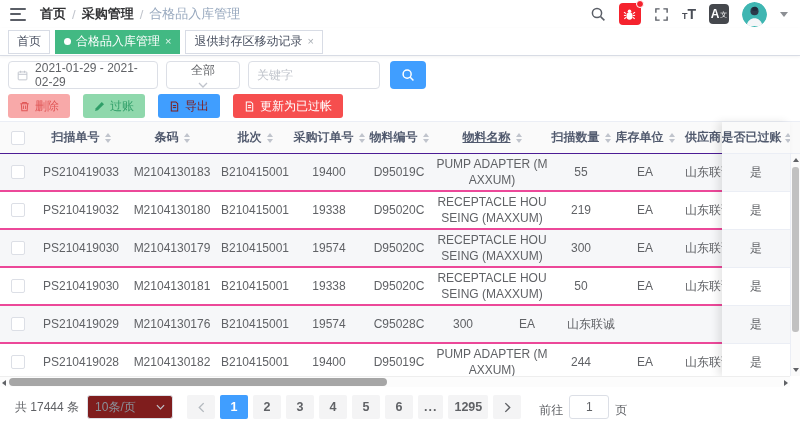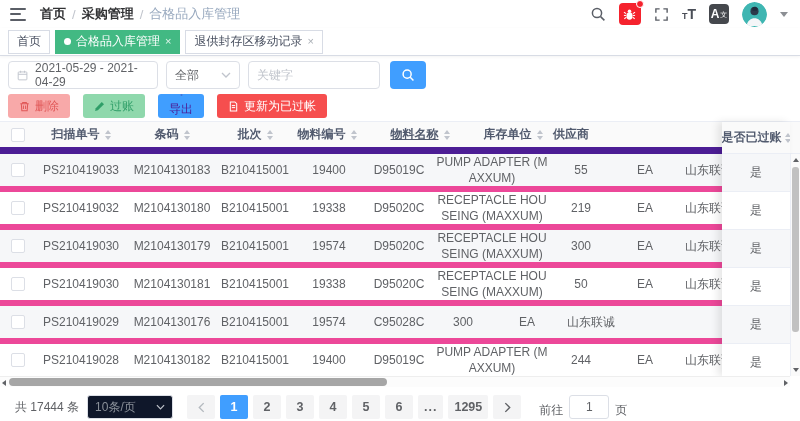--- a/index.html
+++ b/index.html
@@ -31,37 +31,37 @@
   .tabbar { height:28px; border-bottom:1px solid #d8dce5; box-shadow:0 1px 3px rgba(0,0,0,.05); display:flex; align-items:center; padding-left:8px; gap:5px; background:#fff; }
   .tab { height:24px; border:1px solid #d8dce5; background:#fff; padding:0 8px; font-size:12px; color:#495060; display:inline-flex; align-items:center; gap:5px; cursor:pointer; white-space:nowrap; }
   .tab.active { background:#42b983; color:#fff; border-color:#42b983; }
   .tab .dot { width:7px; height:7px; background:#fff; border-radius:50%; }
   .tab .close { font-size:11px; line-height:1; opacity:.85; }
   .tab:not(.active) .close { color:#9aa0a8; }
   
   .toolbar { display:flex; align-items:center; gap:8px; padding:5px 8px 0 8px; }
   .ibox { height:28px; border:1px solid #dcdfe6; border-radius:4px; background:#fff; display:flex; align-items:center; cursor:pointer; }
   .date-box { width:150px; padding:0 8px; gap:7px; color:#606266; }
-  .select-box { width:74px; padding:0 8px; justify-content:space-between; color:#606266; }
+  .select-box { width:74px; padding:0 8px; justify-content:space-between; color:#606266;flex-direction:column; }
   .kw-box { width:132px; padding:0 8px; color:#c0c4cc; }
   .search-btn { width:36px; height:28px; background:#409eff; border:none; border-radius:4px; display:flex; align-items:center; justify-content:center; margin-left:2px; cursor:pointer; }
   
   .actions { display:flex; align-items:center; gap:13px; margin:5px 0 0 8px; }
   .btn { height:24px; border:none; border-radius:3px; padding:0 11px; display:inline-flex; align-items:center; gap:5px; font-size:12px; cursor:pointer; white-space:nowrap; font-family:inherit; }
   .btn-delete { background:#f8a9a9; color:#e05757; }
   .btn-post { background:#8fd8ac; color:#2f9e68; }
-  .btn-export { background:#409eff; color:#4c1d95;flex-direction:column; }
+  .btn-export { background:#409eff; color:#7f1d1d; }
   .btn-update { background:#f64e4e; color:#fff; }
   
   .table { position:relative; margin-top:3px; width:800px; border-top:1px solid #ebeef5; }
-  .thead { display:flex; height:32px; background:#fafafa; border-bottom:7px solid #4c1d95; width:790px; }
+  .thead { display:flex; height:32px; background:#fafafa; border-bottom:1px solid #4c1d95; width:790px; }
   .hcell { display:flex; align-items:center; justify-content:center; gap:3px; color:#515a6e; font-weight:bold; font-size:12px; overflow:hidden; white-space:nowrap; cursor:pointer; }
   .hcell.left { justify-content:flex-start; padding-left:6px; }
   .tbody { width:790px; height:222px; overflow:hidden; }
-  .trow { display:flex; height:38px; border-bottom:6px solid #ec4899; background:#fff; }
+  .trow { display:flex; height:38px; border-bottom:2px solid #ec4899; background:#fff; }
   .trow.stripe { background:#f6f7f9; }
   .tcell { display:flex; align-items:center; justify-content:center; text-align:center; color:#606266; font-size:12px; overflow:hidden; white-space:nowrap; }
   .tcell.wrap { white-space:normal; word-break:break-all; line-height:16px; padding:0 3px; }
   .tcell.left { justify-content:flex-start; padding-left:6px; text-align:left; }
   .checkbox { width:14px; height:14px; border:1px solid #dcdfe6; border-radius:2px; background:#fff; display:inline-block; cursor:pointer; }
   .sortc { display:inline-flex; flex-direction:column; align-items:center; gap:2px; margin-left:2px; }
   .cu { width:0; height:0; border:3.5px solid transparent; border-top:none; border-bottom:4px solid #c0c4cc; }
   .cd { width:0; height:0; border:3.5px solid transparent; border-bottom:none; border-top:4px solid #c0c4cc; }
   .fixed-col { position:absolute; top:0; right:10px; width:68px; height:254px; overflow:hidden; box-shadow:-4px 0 8px rgba(0,0,0,.10); background:#fff; }
   .fixed-col .fhead { height:32px; width:68px; background:#fafafa; border-bottom:1px solid #ebeef5; gap:1px; }
@@ -71,21 +71,21 @@
   .vscroll { position:absolute; top:32px; right:0; width:10px; height:222px; background:#fafafa; border-left:1px solid #ebeef5; }
   .v-up { position:absolute; top:4px; left:2px; width:0; height:0; border:3px solid transparent; border-top:none; border-bottom:4px solid #606266; }
   .v-down { position:absolute; bottom:4px; left:2px; width:0; height:0; border:3px solid transparent; border-bottom:none; border-top:4px solid #606266; }
   .vthumb { position:absolute; top:13px; left:1px; width:7px; height:165px; background:#c1c1c1; border-radius:3px; }
   .hscroll { position:relative; width:790px; height:11px; background:#fcfcfc; border-top:1px solid #eee; }
   .h-left { position:absolute; left:2px; top:2px; width:0; height:0; border:3px solid transparent; border-left:none; border-right:4px solid #606266; margin-top:1px; }
   .h-right { position:absolute; right:2px; top:2px; width:0; height:0; border:3px solid transparent; border-right:none; border-left:4px solid #606266; margin-top:1px; }
   .hthumb { position:absolute; left:9px; top:1px; height:8px; width:378px; background:#a6a6a6; border-radius:4px; }
   
   .pager { display:flex; align-items:center; gap:8px; margin:8px 0 0 15px; font-size:12px; color:#606266; }
-  .psize { width:86px; height:24px; border:1px solid #dcdfe6; border-radius:3px; display:flex; align-items:center; justify-content:space-between; padding:0 7px; color:#8a9099; cursor:pointer; background:#0f172a; }
+  .psize { width:86px; height:24px; border:1px solid #dcdfe6; border-radius:3px; display:flex; align-items:center; justify-content:space-between; padding:0 7px; color:#8a9099; cursor:pointer; background:#7f1d1d; }
   .pages { display:flex; align-items:center; gap:5px; margin-left:6px; }
   .pbtn { min-width:28px; height:24px; background:#f4f4f5; border:none; border-radius:2px; display:flex; align-items:center; justify-content:center; color:#606266; font-size:12.5px; font-weight:bold; cursor:pointer; padding:0 6px; font-family:inherit; }
   .pbtn.active { background:#409eff; color:#fff; }
   .pellipsis { min-width:24px; text-align:center; color:#606266; font-weight:bold; letter-spacing:1px; cursor:pointer; }
   .goto { display:flex; align-items:flex-end; gap:6px; margin-left:10px; }
   .goto-input { width:40px; height:24px; border:1px solid #dcdfe6; border-radius:3px; text-align:center; font-size:12px; color:#606266; font-family:inherit; }
 </style>
 </head>
 <body>
 
@@ -168,21 +168,21 @@
 </div>
 
 <div class="toolbar">
   <div class="ibox date-box">
     <svg width="13" height="13" viewBox="0 0 14 14" fill="none" stroke="#c0c4cc" stroke-width="1.2">
         <rect x="1.5" y="2.5" width="11" height="10" rx="1"></rect>
         <line x1="1.5" y1="5.5" x2="12.5" y2="5.5"></line>
         <line x1="4.5" y1="1" x2="4.5" y2="3.5"></line>
         <line x1="9.5" y1="1" x2="9.5" y2="3.5"></line>
       </svg>
-    <span>2021-05-29 - 2021-04-29</span>
+    <span>2021-01-29 - 2021-02-29</span>
   </div>
   <div class="ibox select-box">
     <span>全部</span>
     <svg width="10" height="6" viewBox="0 0 10 6" fill="none" stroke="#c0c4cc" stroke-width="1.3">
         <path d="M1 1l4 4 4-4"></path>
       </svg>
   </div>
   <div class="ibox kw-box">
     <span>关键字</span>
   </div>
@@ -248,29 +248,43 @@
           <i class="cd"></i>
         </span>
       </div>
       <div class="hcell" style="width: 76px;">
         <span>批次</span>
         <span class="sortc">
           <i class="cu"></i>
           <i class="cd"></i>
         </span>
       </div>
+      <div class="hcell" style="width: 72px;">
+        <span>采购订单号</span>
+        <span class="sortc">
+          <i class="cu"></i>
+          <i class="cd"></i>
+        </span>
+      </div>
       <div class="hcell" style="width: 68px;">
         <span>物料编号</span>
         <span class="sortc">
           <i class="cu"></i>
           <i class="cd"></i>
         </span>
       </div>
       <div class="hcell" style="width: 118px; text-decoration: underline;">
         <span>物料名称</span>
+        <span class="sortc">
+          <i class="cu"></i>
+          <i class="cd"></i>
+        </span>
+      </div>
+      <div class="hcell" style="width: 60px;">
+        <span>扫描数量</span>
         <span class="sortc">
           <i class="cu"></i>
           <i class="cd"></i>
         </span>
       </div>
       <div class="hcell" style="width: 68px;">
         <span>库存单位</span>
         <span class="sortc">
           <i class="cu"></i>
           <i class="cd"></i>

